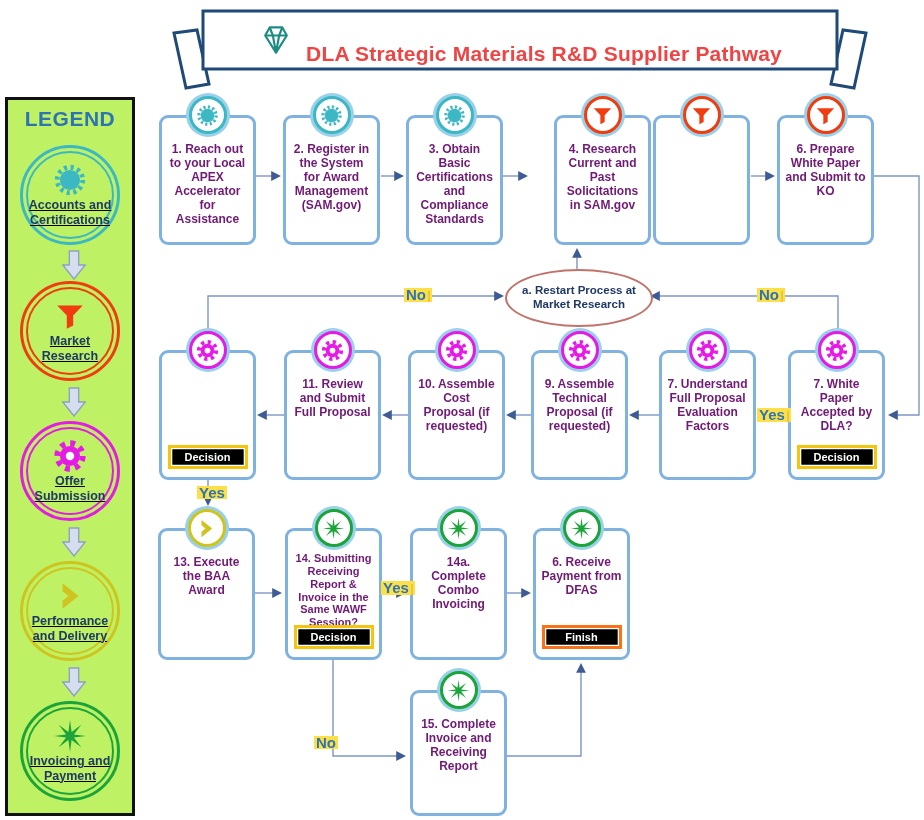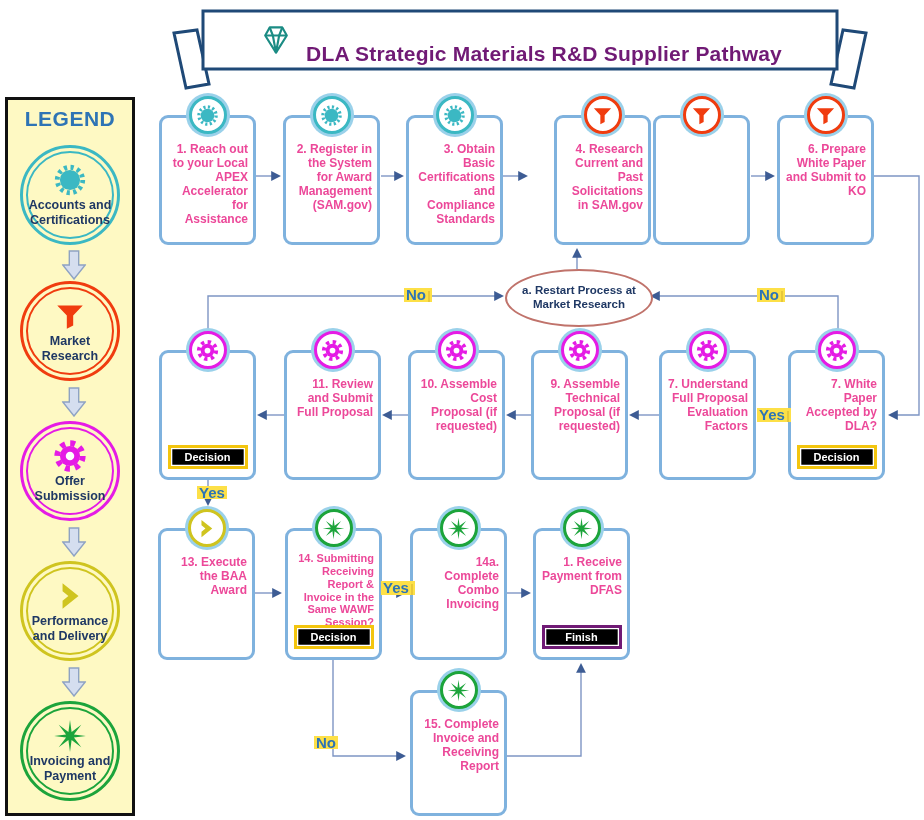--- a/index.html
+++ b/index.html
@@ -4,58 +4,58 @@
 <style>
   html,body{margin:0;padding:0;}
   body{width:924px;height:820px;position:relative;background:#fff;
        font-family:"Liberation Sans",sans-serif;overflow:hidden;}
 
   
   .banner-wrap{position:absolute;left:160px;top:4px;width:714px;height:92px;}
   .banner-svg{position:absolute;left:0;top:0;}
   .banner-content{position:absolute;left:43px;top:7px;width:634px;height:58px;
       display:flex;align-items:center;justify-content:center;gap:12px;}
-  .banner-title{font-size:21px;font-weight:bold;color:#701a75;letter-spacing:.2px;margin-top:28px;}
+  .banner-title{font-size:21px;font-weight:bold;color:#ef4444;letter-spacing:.2px;margin-top:28px;}
 
   
   .legend{position:absolute;left:5px;top:97px;width:130px;height:719px;
-      border:3px solid #111;background:#fef9c3;box-sizing:border-box;}
+      border:3px solid #111;background:#bef264;box-sizing:border-box;}
   .legend-heading{position:absolute;top:7px;left:0;width:100%;text-align:center;
       font-size:21px;font-weight:bold;color:#2E74B5;letter-spacing:.5px;}
   .leg-circle{position:absolute;left:12px;width:100px;height:100px;border-radius:50%;
       border:3px solid var(--c);box-sizing:border-box;display:flex;flex-direction:column;
-      align-items:center;justify-content:center;gap:1px;}
+      align-items:center;justify-content:center;gap:1px;text-decoration:underline;}
   .leg-circle::before{content:"";position:absolute;inset:3px;border:2.5px solid var(--c);
       border-radius:50%;}
   .leg-label{font-size:12.5px;font-weight:bold;color:#1F3864;text-align:center;
       line-height:1.15;width:88px;position:relative;}
   .leg-arrow{position:absolute;left:53px;width:26px;}
 
   
   .node{position:absolute;width:97px;height:130px;box-sizing:border-box;
       border:3px solid #7FB2DE;border-radius:9px;background:#fff;z-index:2;}
-  .node .nlabel{padding:24px 5px 0 5px;font-size:12px;font-weight:bold;color:#ec4899;
-      text-align:right;line-height:1.17;}
+  .node .nlabel{padding:24px 5px 0 5px;font-size:12px;font-weight:bold;color:#701a75;
+      text-align:center;line-height:1.17;}
   .node.small .nlabel{font-size:11px;padding-top:21px;}
   .nicon{position:absolute;top:-22px;left:50%;transform:translateX(-50%);
       width:38px;height:38px;border-radius:50%;background:#fff;border:3px solid var(--c);
       box-shadow:0 0 0 3px #9AD1EA;box-sizing:border-box;display:flex;
       align-items:center;justify-content:center;z-index:3;}
   .g{width:23px;height:23px;color:var(--c);}
   .gl{width:36px;height:36px;color:var(--c);position:relative;}
 
   .c-teal{--c:#3BB8C3;}  .c-red{--c:#F03C0F;}  .c-mag{--c:#E51BE5;}
   .c-yel{--c:#CFC41F;}   .c-grn{--c:#1CA43B;}
 
   .badge{position:absolute;bottom:8px;left:50%;transform:translateX(-50%);
       width:80px;height:24px;background:#000;color:#fff;font-size:11px;font-weight:bold;
       display:flex;align-items:center;justify-content:center;box-sizing:border-box;
       box-shadow:inset 0 0 0 1.3px #fff;}
   .badge.decision{border:3px solid #F3C50E;}
-  .badge.finish{border:3px solid #701a75;}
+  .badge.finish{border:3px solid #f97316;}
 
   
   .restart{position:absolute;left:505px;top:269px;width:144px;height:54px;
       border:2px solid #C0736B;border-radius:50%;background:#fff;z-index:2;
       display:flex;align-items:center;justify-content:center;}
   .restart span{font-size:11.5px;font-weight:bold;color:#1F3864;text-align:center;
       line-height:1.2;width:120px;}
 
   
   .wires{position:absolute;left:0;top:0;z-index:1;}
@@ -329,21 +329,21 @@
       </svg>
     </div>
   <div class="nlabel">14a. Complete Combo Invoicing</div>
 </div>
 <div class="node" style="left:533px;top:528px;height:132px">
   <div class="nicon c-grn">
       <svg class="g" viewBox="0 0 32 32">
         <use href="#sym-star"></use>
       </svg>
     </div>
-  <div class="nlabel">1. Receive Payment from DFAS</div>
+  <div class="nlabel">6. Receive Payment from DFAS</div>
   <div class="badge finish">Finish</div>
 </div>
 
 <div class="node" style="left:410px;top:690px;height:126px">
   <div class="nicon c-grn">
       <svg class="g" viewBox="0 0 32 32">
         <use href="#sym-star"></use>
       </svg>
     </div>
   <div class="nlabel">15. Complete Invoice and Receiving Report</div>

